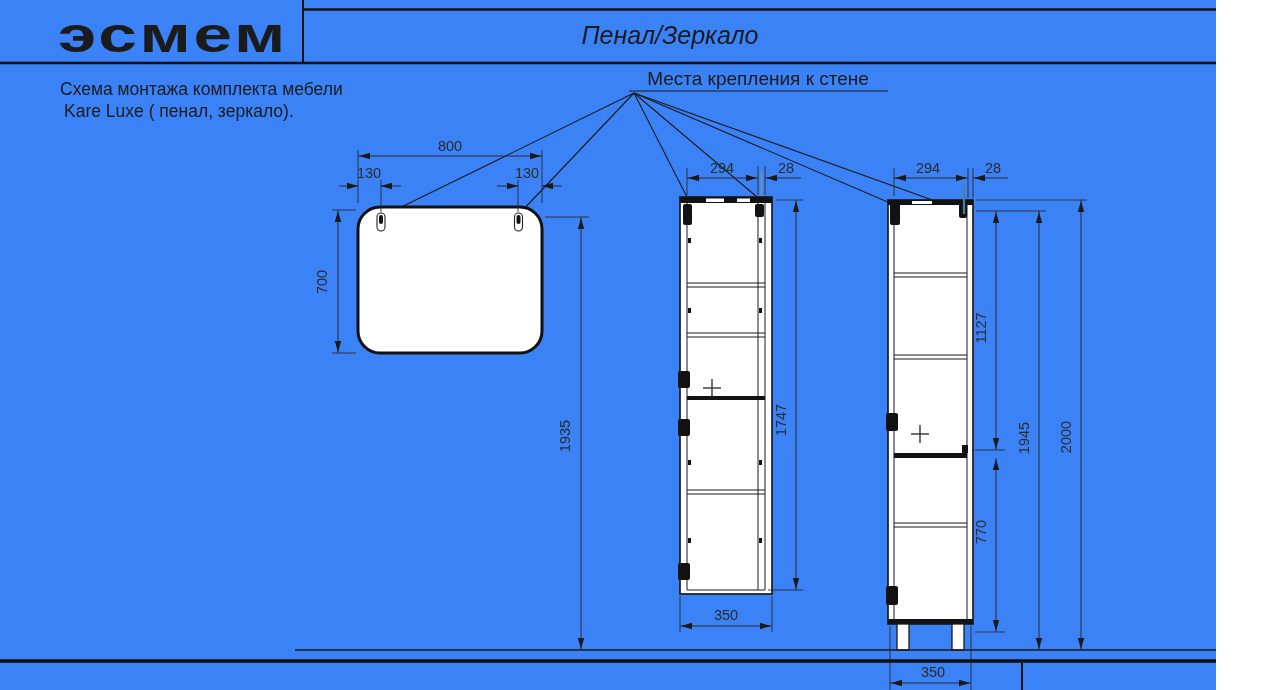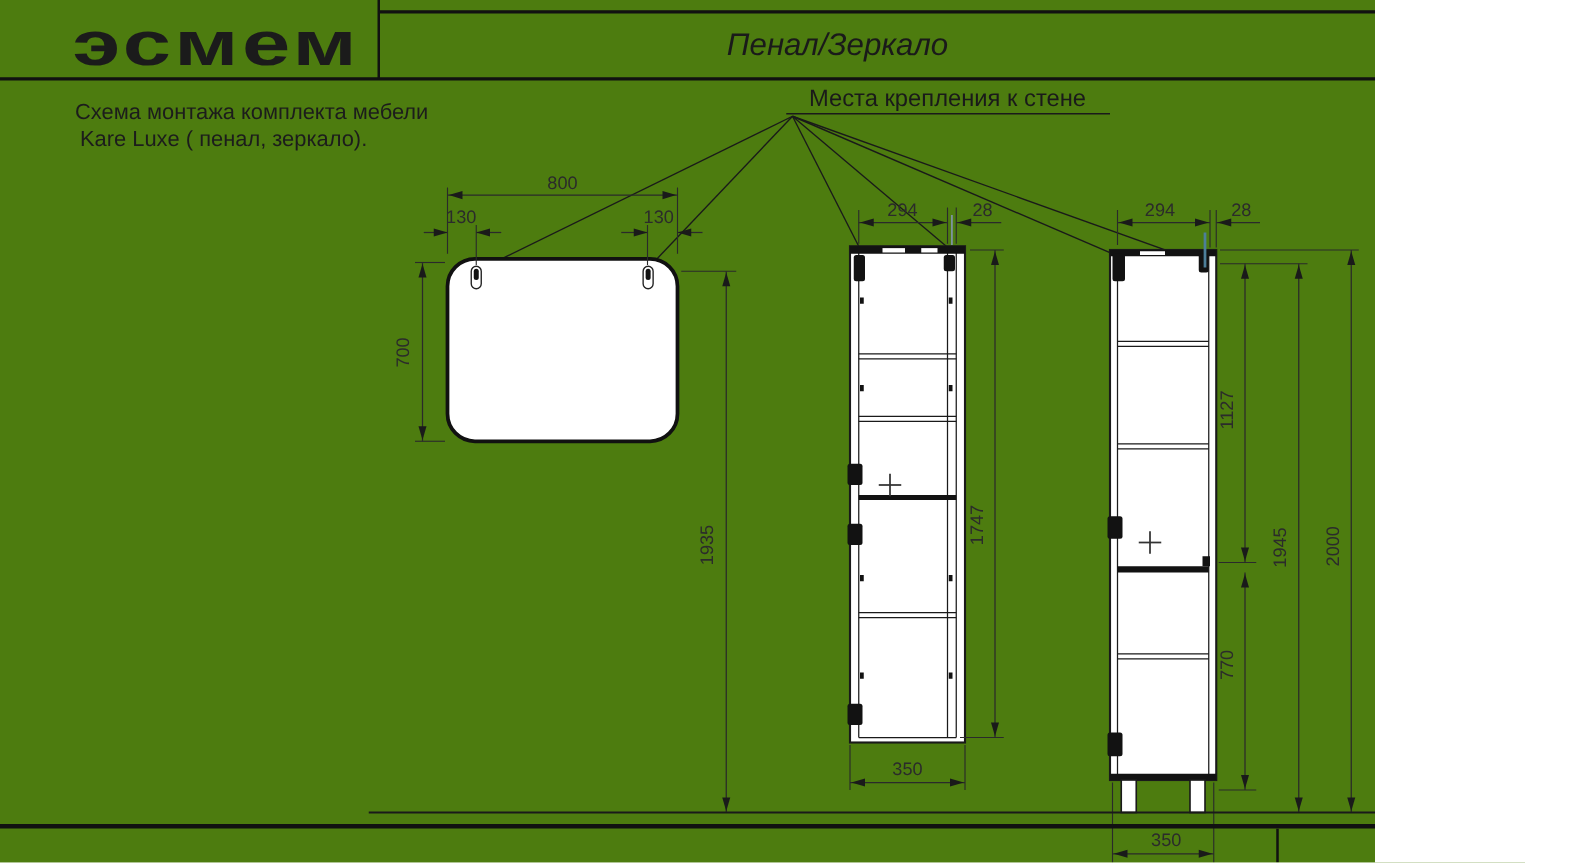--- a/index.html
+++ b/index.html
@@ -1,16 +1,16 @@
 <!DOCTYPE html>
 <html><head>
 <meta charset="utf-8">
 <style>
   html,body{margin:0;padding:0;background:#ffffff;}
-  #sheet{position:relative;width:1100px;height:690px;background:#4d7c0f;overflow:hidden;
+  #sheet{position:relative;width:1216px;height:690px;background:#3b82f6;overflow:hidden;
          font-family:"Liberation Sans","DejaVu Sans",sans-serif;}
   svg{position:absolute;left:0;top:0;}
   .thin{stroke:#1a1a1a;stroke-width:1;fill:none;}
   .dimline{stroke:#2a2a2a;stroke-width:1;fill:none;}
   .ext{stroke:#2a2a2a;stroke-width:0.9;fill:none;}
   .arrow{fill:#1a1a1a;stroke:none;}
   .dimtext{font-size:14.5px;fill:#2b2b2b;}
   .hw{fill:#121212;stroke:none;}
   .fan{stroke:#1a1a1a;stroke-width:1.1;fill:none;}
   text{font-family:"Liberation Sans","DejaVu Sans",sans-serif;}

